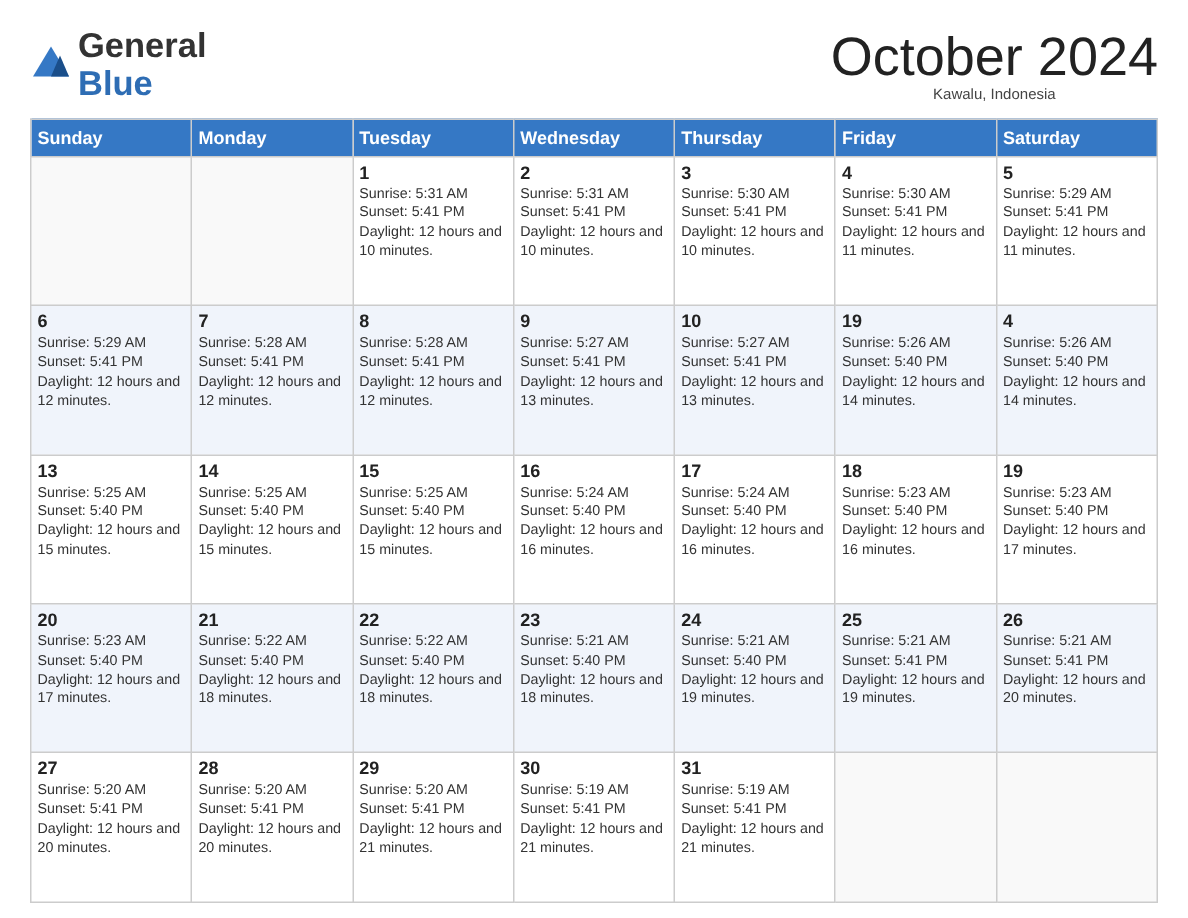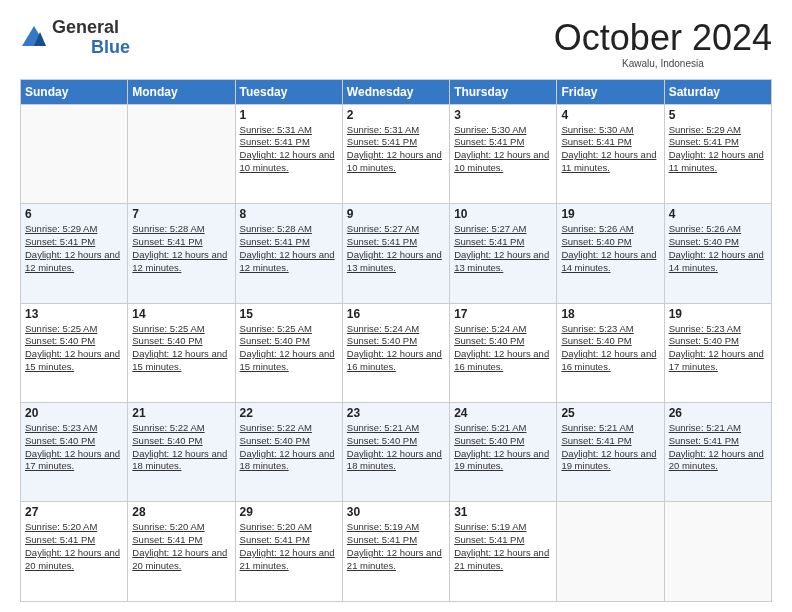--- a/index.html
+++ b/index.html
@@ -22,26 +22,26 @@
       justify-content: space-between;
       align-items: flex-start;
       margin-bottom: 10px;
     }
     .logo {
       display: flex;
       align-items: center;
       gap: 4px;
     }
     .logo-text {
-      font-size: 18px;
+      font-size: 23px;
       font-weight: bold;
       line-height: 1.1;
     }
     .logo-general { color: #333; }
-    .logo-blue { color: #2e6db4; margin-left: 39px; }
+    .logo-blue { color: #2e6db4; }
     .logo-icon {
       width: 28px;
       height: 28px;
     }
     .title-block {
       text-align: center;
     }
     .month-title {
       font-size: 36px;
       font-weight: normal;
@@ -79,21 +79,20 @@
       font-size: 12px;
       font-weight: bold;
       color: #222;
       display: block;
       margin-bottom: 2px;
     }
     .day-info {
       font-size: 9.5px;
       line-height: 1.35;
       color: #333;
-      text-decoration: underline;
     }
     .empty-cell {
       background: #f9f9f9;
     }
     .row-alt td {
       background: #f0f4fb;
     }
   </style>
 </head>
 <body>

